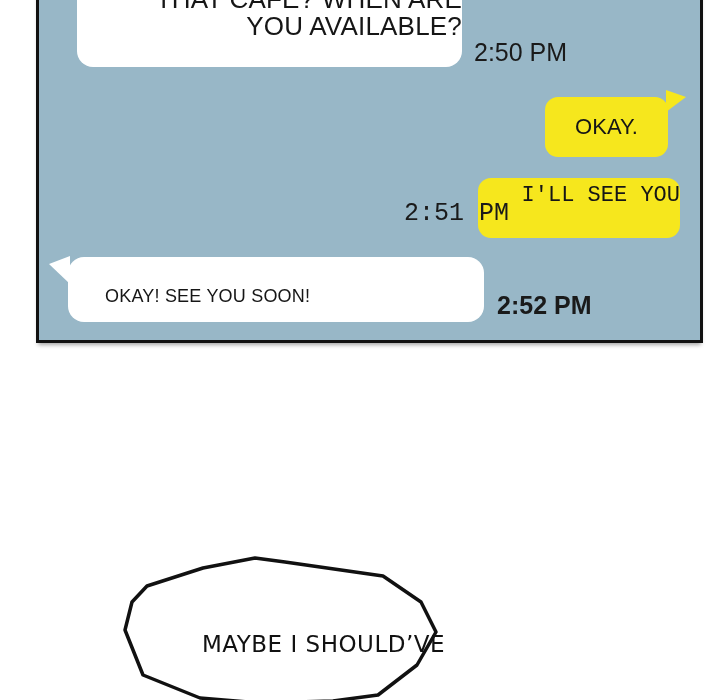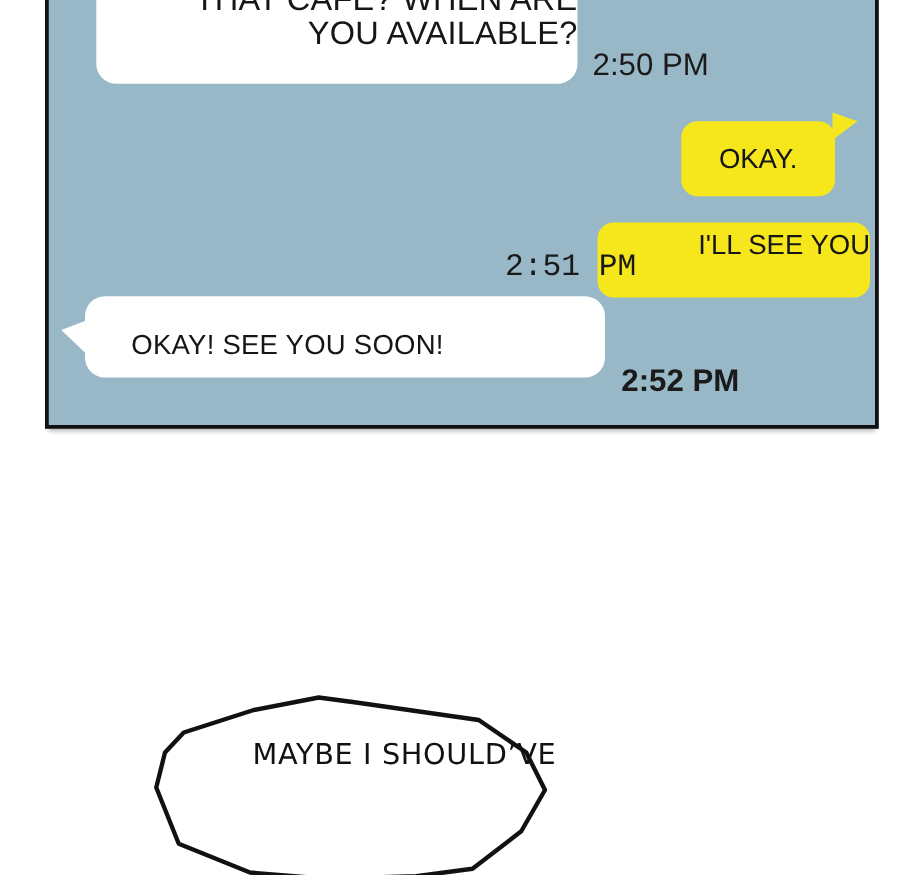--- a/index.html
+++ b/index.html
@@ -38,40 +38,40 @@
     padding: 49px 0 0 28px;
     font-size: 26px; line-height: 27px; letter-spacing: 0.2px;
   }
   .ts { position: absolute; color: #1a1a1a; font-size: 25px; line-height: 22px; white-space: nowrap; }
   .ts-1 { left: 474px; top: 41px; }
   .bubble-2 {
     left: 545px; top: 85px; width: 123px; height: 60px;
     text-align: center; font-size: 22px; line-height: 60px;
   }
   .bubble-3 {
-    left: 478px; top: 166px; width: 218px; height: 60px;
+    left: 478px; top: 166px; width: 202px; height: 60px;
     padding: 4px 0 0 24px;
-    font-size: 22px; line-height: 27px;
+    font-size: 22px; line-height: 27px; font-family: Liberation Mono, monospace;
   }
   .ts-2 { left: 404px; top: 203px; font-family: Liberation Mono, monospace; }
   .bubble-4 {
-    left: 68px; top: 237px; width: 416px; height: 65px;
+    left: 68px; top: 257px; width: 416px; height: 65px;
     padding: 26px 0 0 37px;
-    font-size: 22px; line-height: 26px; letter-spacing: 0.2px;
+    font-size: 18px; line-height: 26px; letter-spacing: 0.2px;
   }
   .ts-3 { left: 497px; top: 294px; font-weight: bold; }
   .tail { position: absolute; }
   .tail-out { left: 664px; top: 86px; }
   .tail-in  { left: 44px;  top: 254px; }
 
   
   .thought-shape { position: absolute; left: 110px; top: 552px; }
   .thought-text {
     position: absolute;
-    left: 115px; top: 592px; width: 330px;
+    left: 115px; top: 632px; width: 330px;
     text-align: center;
     font-family: "DejaVu Sans", sans-serif;
     font-size: 23px; line-height: 25px;
     letter-spacing: 0.5px;
     color: #111111;
   }
 </style>
 </head>
 <body>
 

